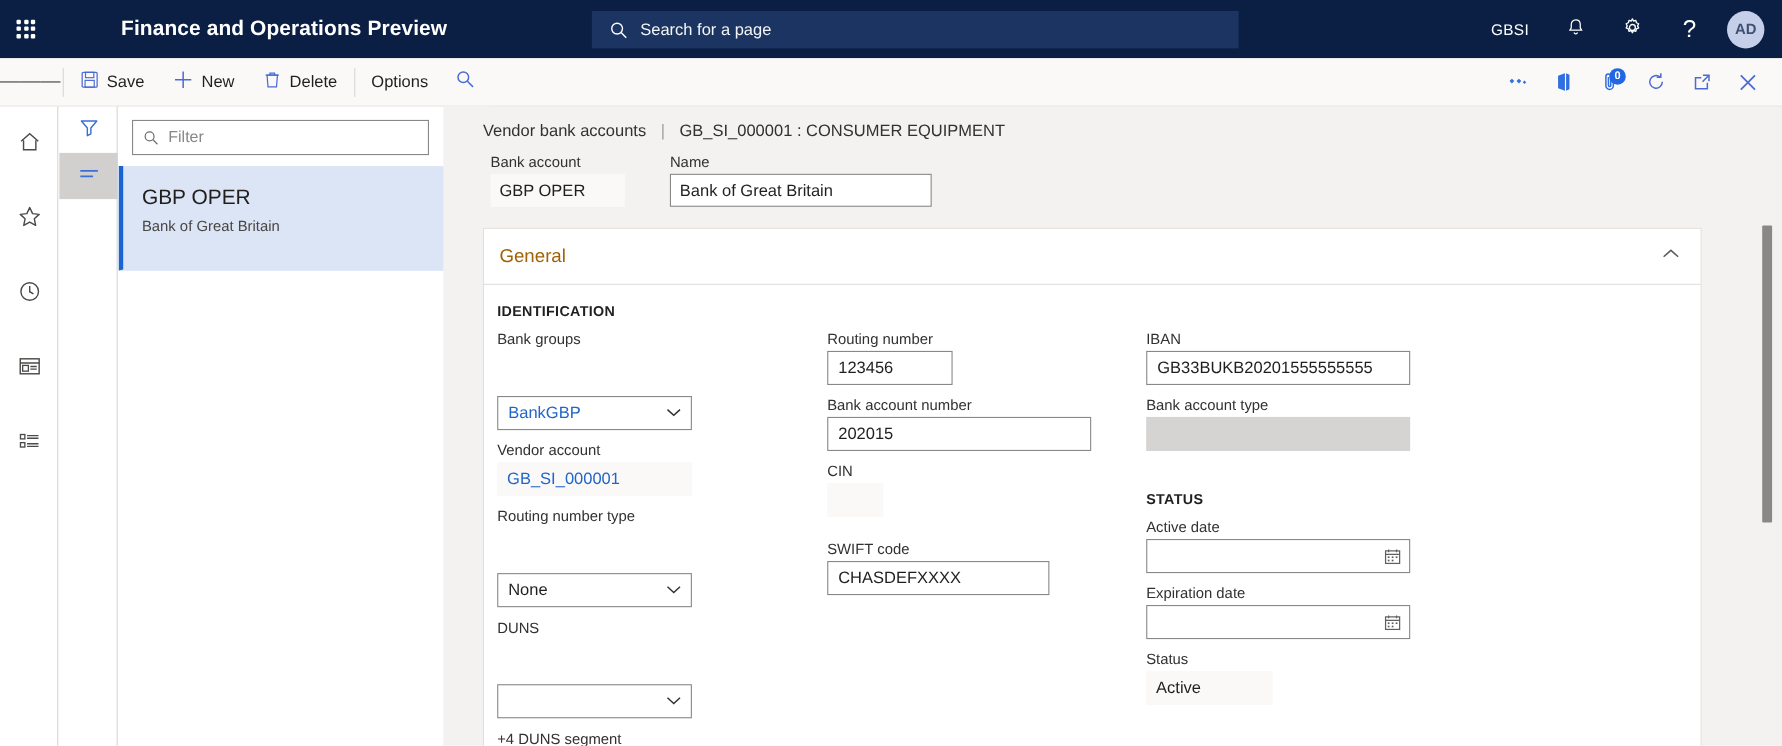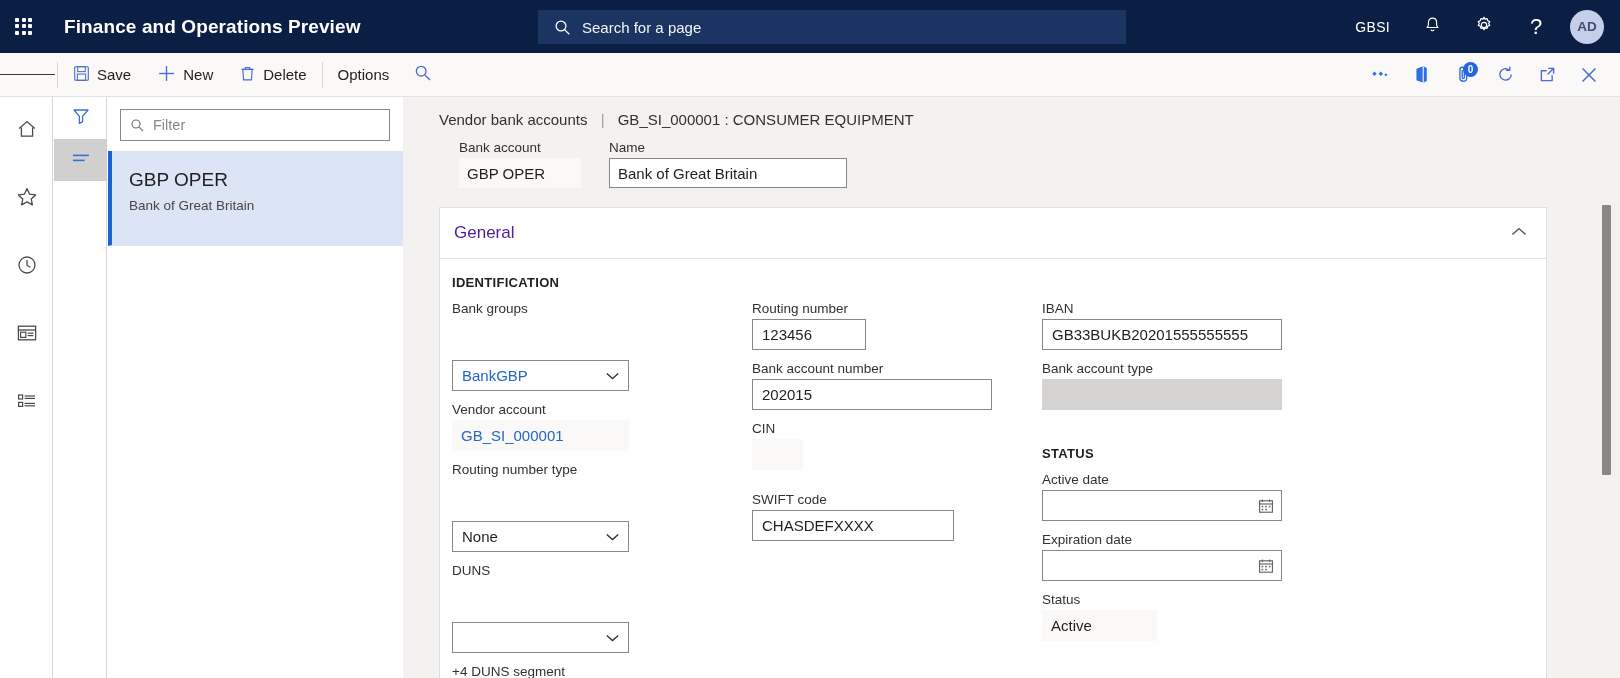--- a/index.html
+++ b/index.html
@@ -10,21 +10,21 @@
     font-family: "Liberation Sans", sans-serif;
     background: #ffffff;
     -webkit-font-smoothing: antialiased;
   }
 
   
   #top-bar {
     position: absolute; top: 0; left: 0;
     width: 1620px; height: 53px;
     background: #0b1f44;
-    display: flex; align-items: center;
+    display: flex; align-items: center; gap: 46px;
   }
   .waffle {
     width: 48px; height: 53px;
     display: flex; align-items: center; justify-content: center;
     cursor: pointer;
   }
   .waffle-grid {
     width: 18px; height: 18px;
     display: grid; grid-template-columns: repeat(3,1fr); grid-template-rows: repeat(3,1fr);
     gap: 2px;
@@ -148,21 +148,21 @@
     overflow:hidden;
   }
   #breadcrumb {
     padding: 14px 0 0 36px;
     font-size:15px; color:#323130; white-space:nowrap;
   }
   #breadcrumb .crumb-link { cursor:pointer; }
   #breadcrumb .crumb-pipe { color:#a19f9d; margin:0 9px; }
 
   #header-fields {
-    display:flex; padding: 12px 0 0 56px; gap:28px;
+    display:flex; padding: 12px 0 0 43px; gap:41px;
   }
   .hf { display:flex; flex-direction:column; }
   .hf-label { font-size:13.5px; color:#323130; margin-bottom:3px; }
   .hf-val-ro {
     width:122px; height:30px; background:#faf9f8;
     display:flex;align-items:center; padding-left:8px;
     font-size:15px; color:#201f1e; cursor:text;
   }
   .hf-val-edit {
     width:238px; height:30px; background:#ffffff;
@@ -175,21 +175,21 @@
   #general-card {
     position:absolute; top:110px; left:36px;
     width:1108px; height:475px;
     background:#ffffff; border:1px solid #e1dfdd;
   }
   #general-header {
     height:51px; border-bottom:1px solid #e1dfdd;
     display:flex;align-items:center; padding:0 18px 0 14px;
     cursor:pointer;
   }
-  #general-title { font-size:17px; color:#4c1d95; }
+  #general-title { font-size:17px; color:#a16207; }
   #general-chevron { margin-left:auto; }
 
   #cols { display:flex; padding: 16px 0 0 12px; }
   .col { display:flex; flex-direction:column; }
   .col-1 { width:300px; }
   .col-2 { width:290px; }
   .col-3 { width:290px; }
 
   .sect-head {
     font-size:13px; font-weight:bold; color:#201f1e;

